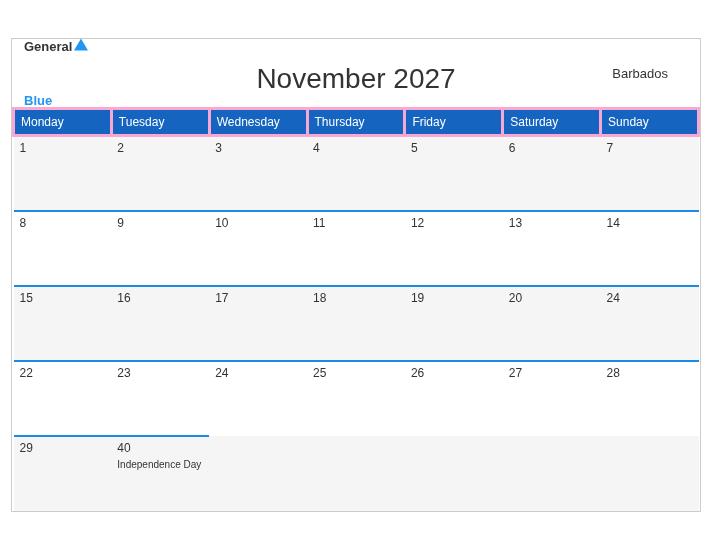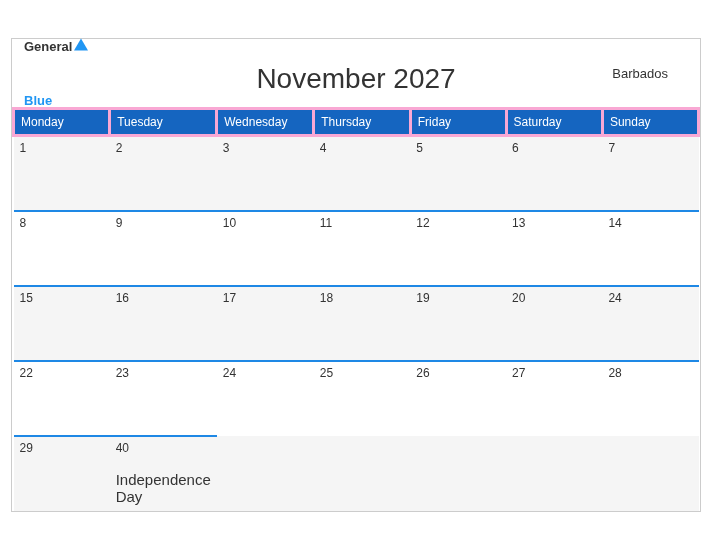--- a/index.html
+++ b/index.html
@@ -101,24 +101,24 @@
     }
     .calendar-grid tr:nth-child(even) td {
       background-color: #fff;
     }
     .day-number {
       font-size: 12px;
       color: #333;
       display: block;
     }
     .event-label {
-      font-size: 15px;
+      font-size: 10px;
       color: #333;
       display: block;
-      margin-top: 16px;
+      margin-top: 4px;
     }
   </style>
 </head>
 <body>
 
 <div class="calendar-container">
   <div class="calendar-header">
     <div class="logo">
       <div class="logo-row">
         <span class="logo-general">General</span>

